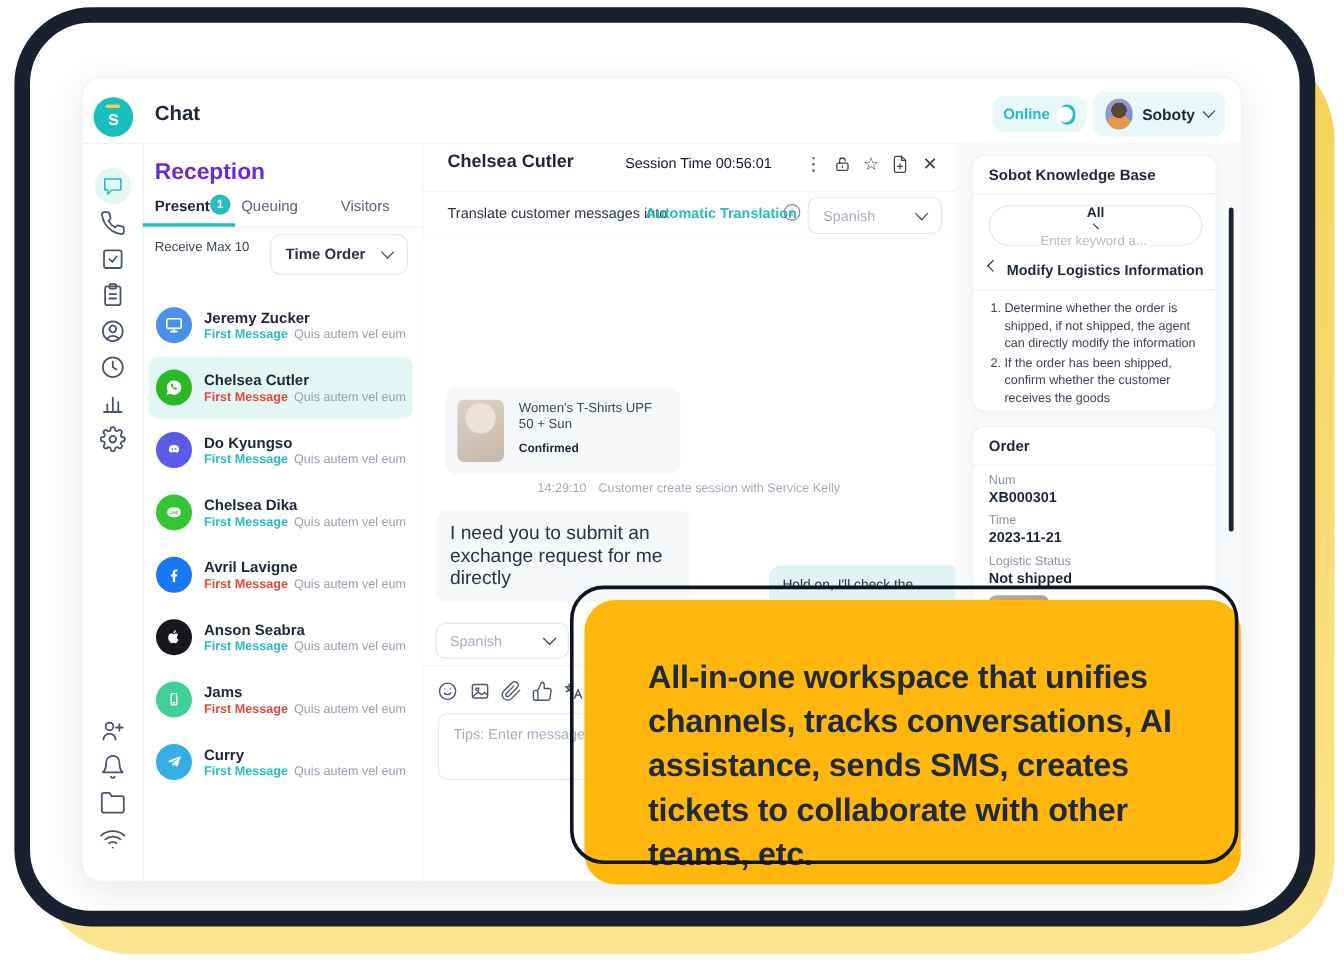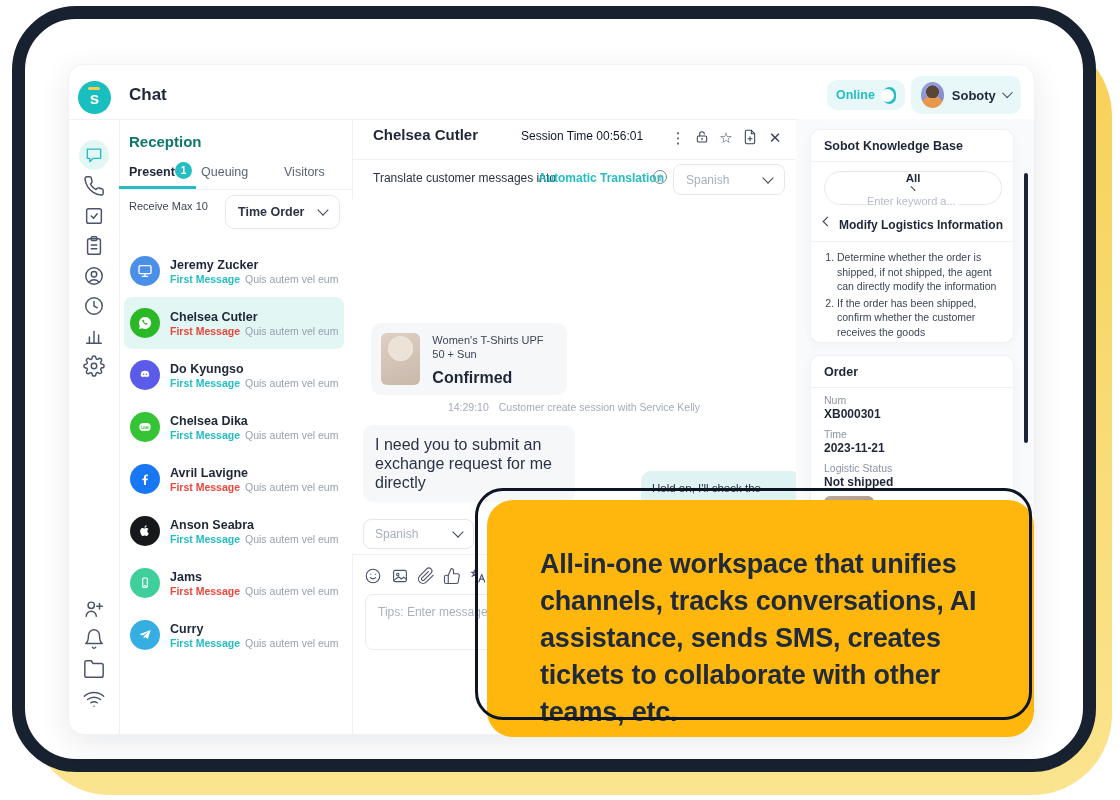--- a/index.html
+++ b/index.html
@@ -38,21 +38,21 @@
   .chev { width:8px; height:8px; border-right:1.8px solid #3A4556; border-bottom:1.8px solid #3A4556;
     transform:rotate(45deg); margin-top:-4px; }
 
   
   .rail-ic { position:absolute; left:14px; width:22px; height:22px; color:#49536A; }
   .rail-ic svg { width:100%; height:100%; stroke:#49536A; stroke-width:1.6; fill:none; stroke-linecap:round; stroke-linejoin:round; }
   .rail-ic.active { left:10px; width:30px; height:30px; background:#E2F6F4; border-radius:50%; padding:5px; }
   .rail-ic.active svg { stroke:#25BDC2; }
 
   
-  .rc-title { position:absolute; left:60px; top:68px; font-size:15px; font-weight:bold; color:#0f766e; }
+  .rc-title { position:absolute; left:60px; top:68px; font-size:19px; font-weight:bold; color:#6d28d9; }
   .tab { position:absolute; top:100px; font-size:12.5px; color:#5B6477; cursor:pointer; }
   .tab.on { font-weight:bold; color:#1E2738; }
   .badge { position:absolute; left:106px; top:97px; width:17px; height:17px; border-radius:50%; background:#25BDC2;
     color:#fff; font-size:10px; font-weight:bold; text-align:center; line-height:17px; }
   .tab-underline { position:absolute; left:50px; top:121px; width:77px; height:2.5px; background:#25BDC2; }
   .recv-lbl { position:absolute; left:60px; top:135px; font-size:11px; color:#3C4656; }
   .sort-select { position:absolute; left:156px; top:130px; width:115px; height:34px; border:1px solid #E4E8EE;
     border-radius:9px; display:flex; align-items:center; justify-content:space-between; padding:0 12px; background:#fff; }
   .sort-select span { font-size:12.5px; font-weight:bold; color:#2A3346; }
 
@@ -89,21 +89,21 @@
   .pname { font-size:11px; color:#3C4656; line-height:14px; }
   .pqty { font-size:11px; color:#3C4656; margin-top:4px; }
   .pqty b { color:#1E2738; }
   .orow { font-size:10.5px; color:#6C7588; margin-top:6px; }
   .orow b { color:#1E2738; font-size:11px; }
   .verify { position:absolute; left:10px; right:10px; bottom:8px; height:24px; border:1.5px solid #25BDC2; border-radius:13px;
     color:#25BDC2; font-size:11.5px; font-weight:bold; text-align:center; line-height:22px; background:transparent; }
   .mcard-gray { position:absolute; left:19px; top:124px; width:196px; height:72px; background:#F6F7F9; border-radius:10px; padding:10px; display:flex; gap:12px; }
   .pimg2 { width:50px; height:52px; border-radius:6px;
     background:radial-gradient(circle at 50% 30%, #EDE2D8 0 30%, transparent 31%), linear-gradient(160deg,#DDD0C4,#C8B8AA); }
-  .confirmed { font-size:16px; font-weight:bold; color:#1E2738; margin-top:8px; }
+  .confirmed { font-size:10px; font-weight:bold; color:#1E2738; margin-top:8px; }
   .sysline { position:absolute; top:202px; left:0; width:100%; text-align:center; font-size:10.5px; color:#A3ABBA; }
   .sysline b { font-weight:normal; margin-right:10px; }
   .bubble-in { position:absolute; left:11px; top:226px; width:212px; background:#F6F7F9; border-radius:10px; padding:10px 12px;
     font-size:16px; color:#2A3346; line-height:19px; }
   .bubble-out { position:absolute; left:289px; top:272px; width:160px; background:#DFF3F2; border-radius:10px; padding:9px 11px;
     font-size:11.5px; color:#2A3346; line-height:17px; }
 
   .bottom-select { position:absolute; left:294px; top:454px; width:111px; height:30px; border:1px solid #E4E8EE; border-radius:8px;
     background:#fff; display:flex; align-items:center; justify-content:space-between; padding:0 11px; }
   .bottom-select span { font-size:12px; color:#A7AFBE; }

